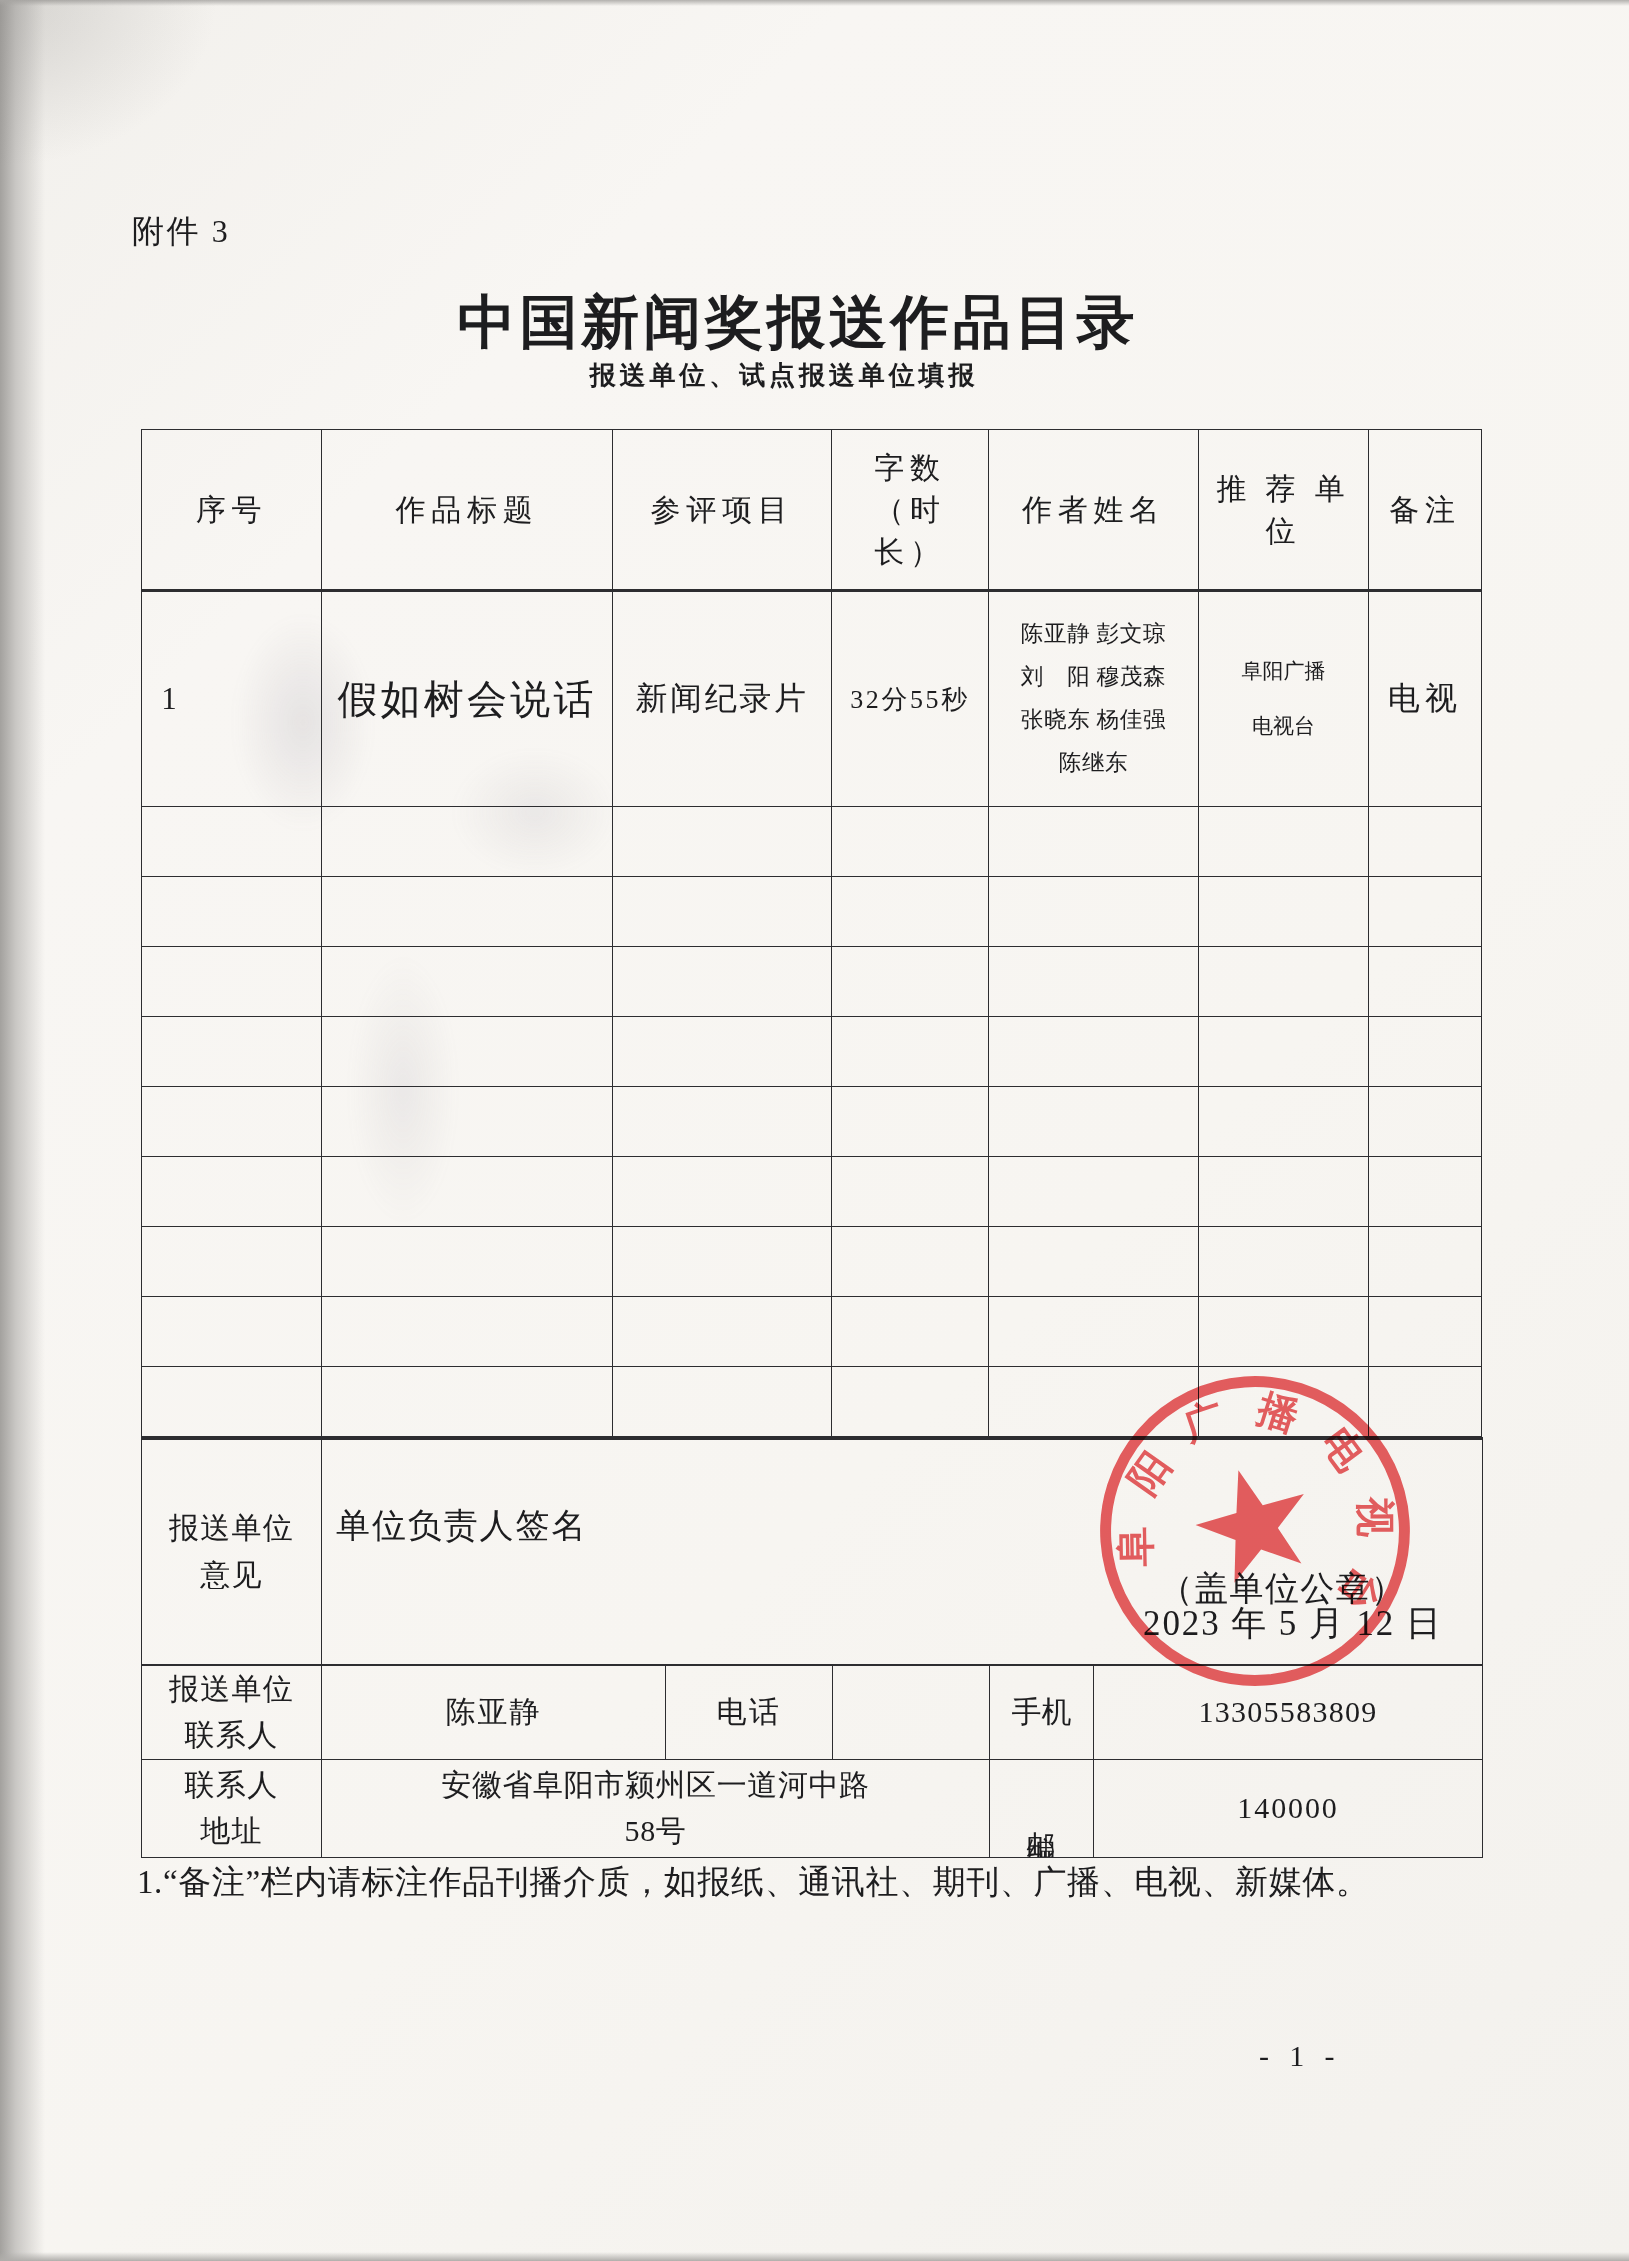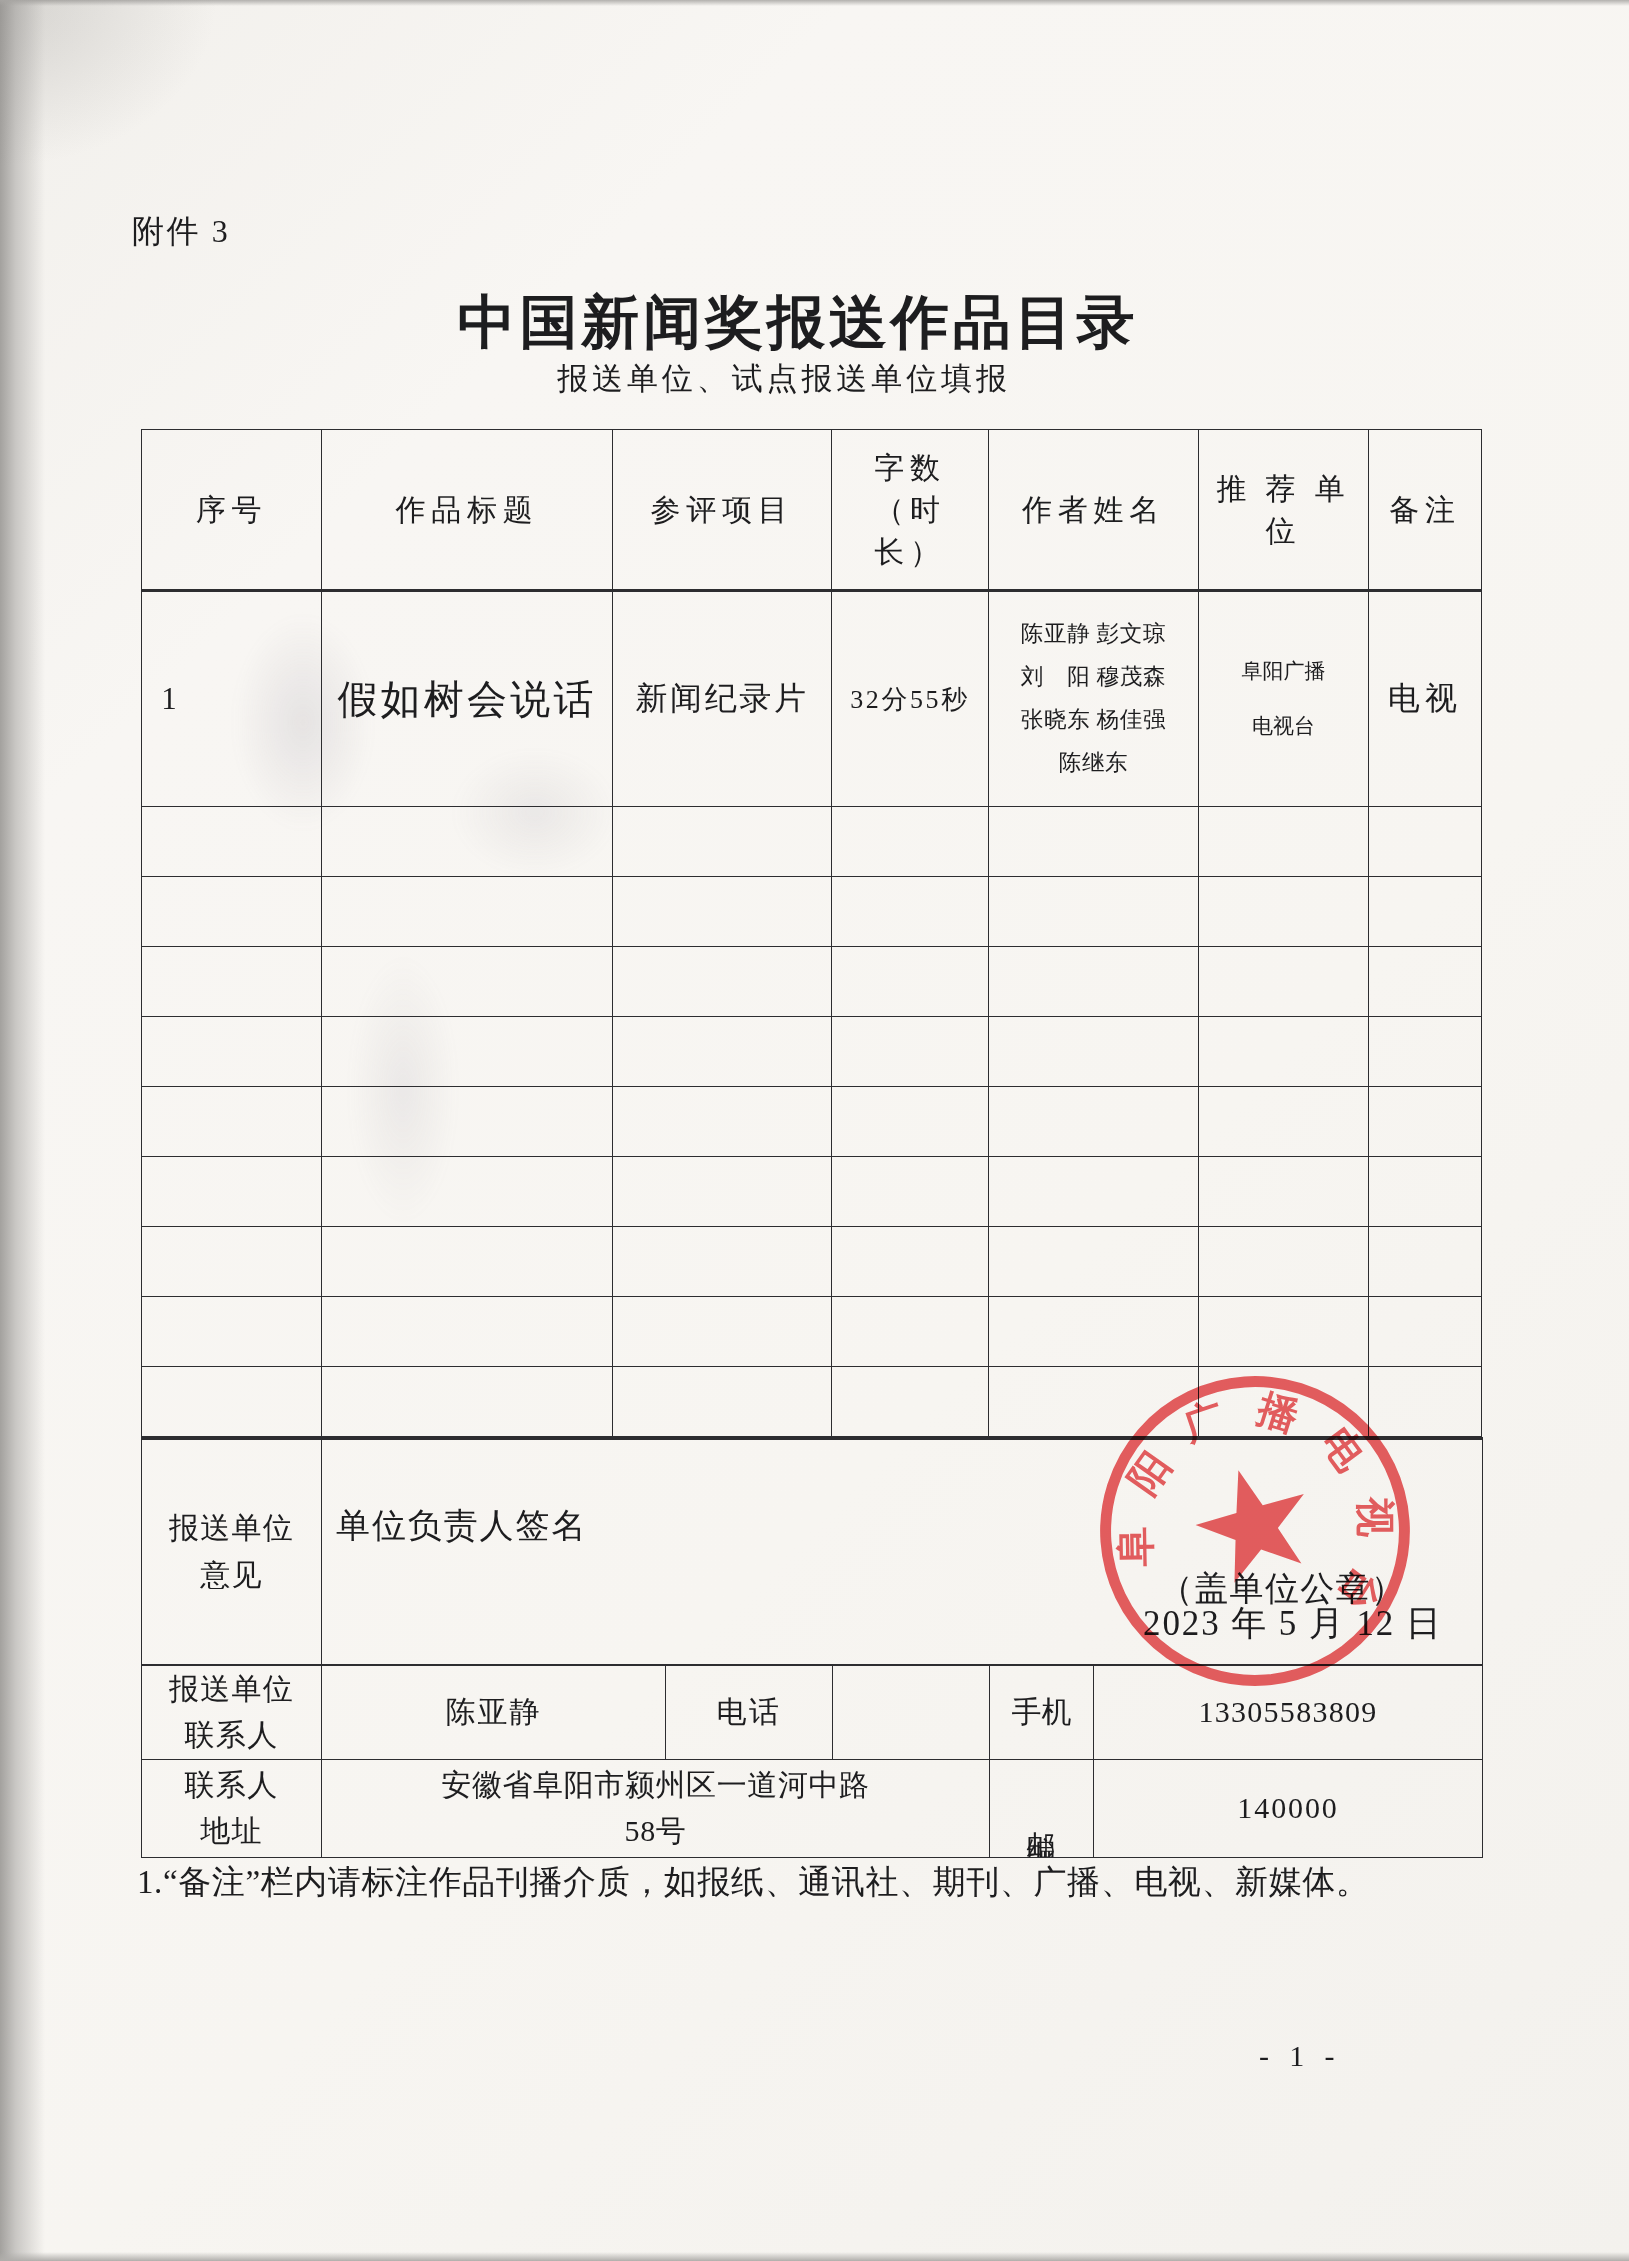--- a/index.html
+++ b/index.html
@@ -39,21 +39,21 @@
     background:radial-gradient(ellipse,rgba(120,115,128,.10),rgba(120,115,128,0) 70%);}
 
   .attachment{position:absolute;left:132px;top:191px;font-size:32px;letter-spacing:2.6px;margin-top:19px;}
   .title-wrap{position:absolute;left:0;top:284px;width:100%;text-align:center;padding-left:17px;}
   .doc-title{
     font-family:"Liberation Sans","DejaVu Sans",sans-serif;
     font-weight:700;font-size:58px;letter-spacing:3.9px;
     transform:translateX(-34px);
   }
   .subtitle-wrap{position:absolute;left:0;top:358px;width:100%;text-align:center;}
-  .doc-subtitle{font-size:31px;font-weight:400;letter-spacing:3.9px;transform:translateX(-31px);}
+  .doc-subtitle{font-size:26px;font-weight:700;letter-spacing:3.9px;transform:translateX(-31px);}
 
   .tables{position:absolute;left:141px;top:429px;width:1341px;}
   table{border-collapse:collapse;table-layout:fixed;width:1341px;}
   td,th{border:1.3px solid #2d2d30;vertical-align:middle;text-align:center;
         overflow:hidden;padding:0;}
   .works-table{border:1.9px solid #2d2d30;}
   .works-table thead tr{height:161px;}
   .works-table thead th{font-weight:normal;font-size:30px;letter-spacing:5.8px;
         line-height:1.4;border-bottom-width:3.2px;}
   .works-table tr.data-row{height:216px;}

